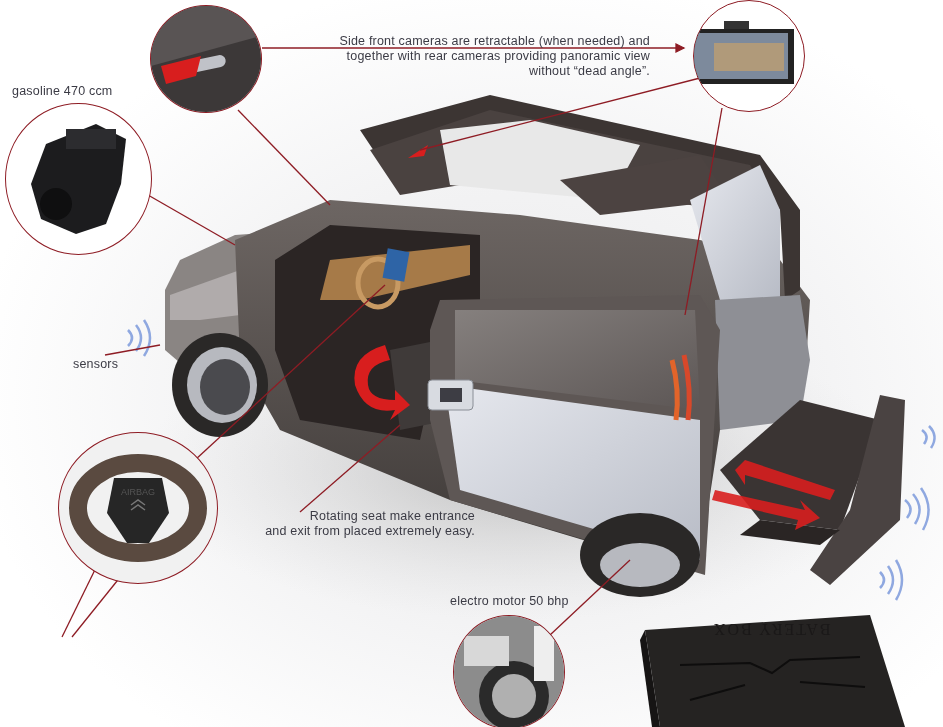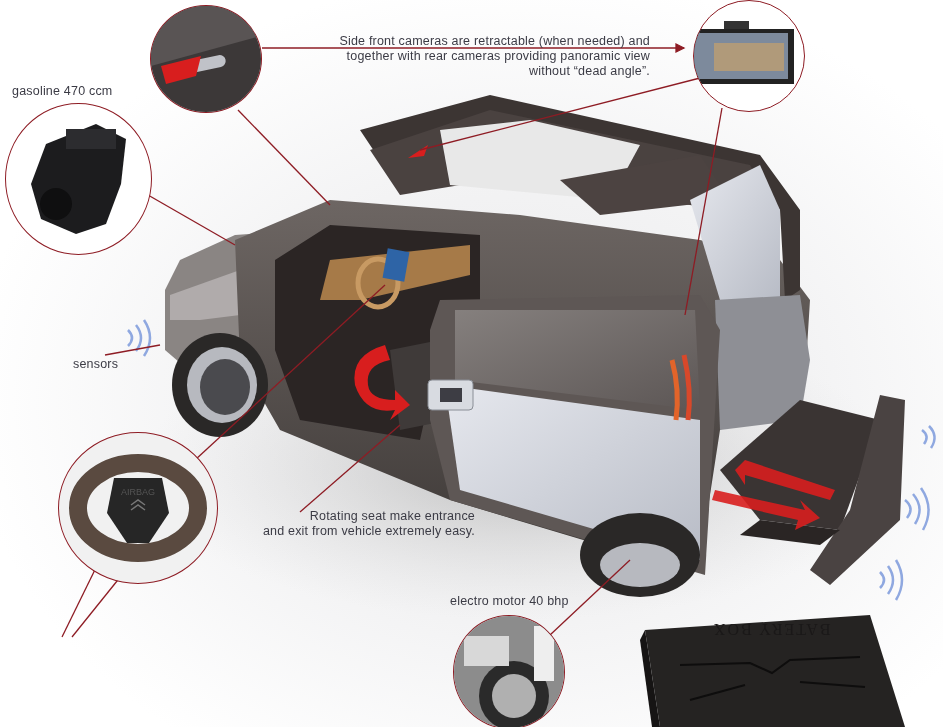--- a/index.html
+++ b/index.html
@@ -179,16 +179,16 @@
       <rect x="80" y="10" width="20" height="55" fill="#eeeeee"></rect>
     </svg>
   </div>
 
   <div class="label center" style="left:290px;top:34px;width:360px;">Side front cameras are retractable (when needed) and
 together with rear cameras providing panoramic view
 without “dead angle”.</div>
   <div class="label" style="left:12px;top:84px;">gasoline 470 ccm</div>
   <div class="label" style="left:53px;top:357px;margin-left:20px;">sensors</div>
   <div class="label center" style="left:225px;top:509px;width:250px;">Rotating seat make entrance
-and exit from vehicle extremely easy.</div>
-  <div class="label" style="left:450px;top:594px;">electro motor 40 bhp</div>
+and exit from placed extremely easy.</div>
+  <div class="label" style="left:450px;top:594px;">electro motor 50 bhp</div>
   <div class="label" style="left:712px;top:622px;font-family:'Liberation Serif', serif;font-size:16px;color:#1a1818;letter-spacing:2px;transform:rotate(180deg);">BATERY BOX</div>
 </div>
 
 </body></html>

